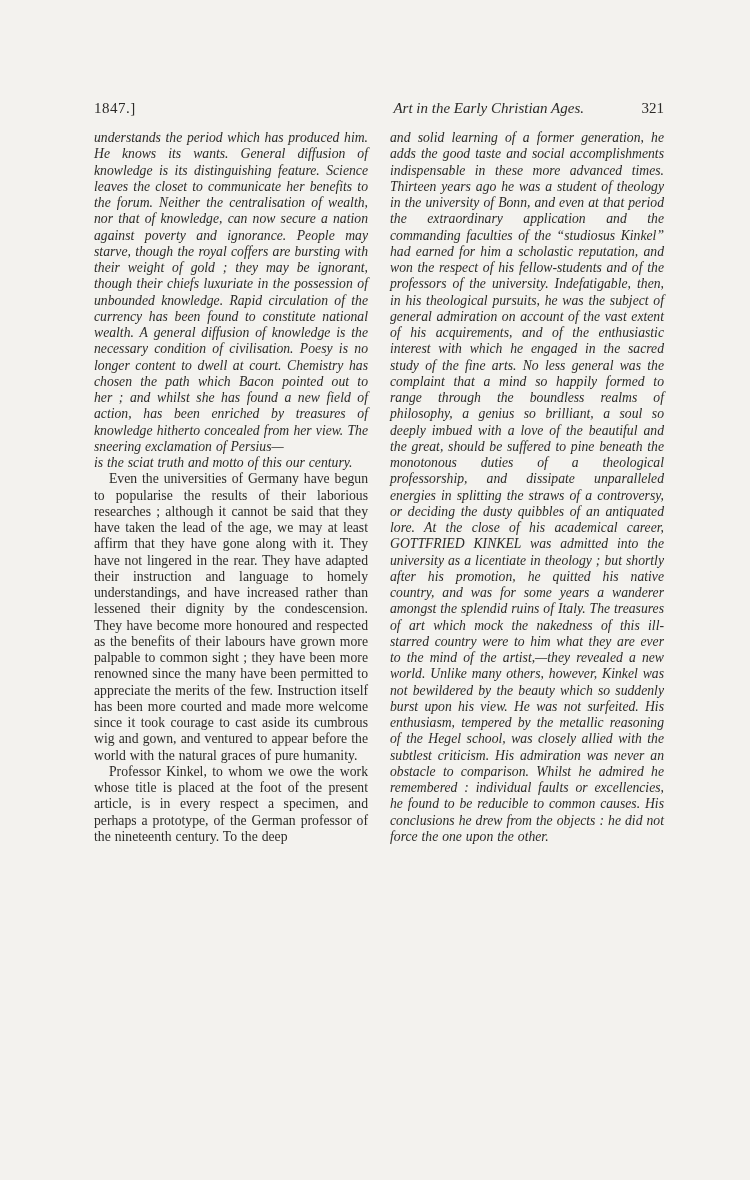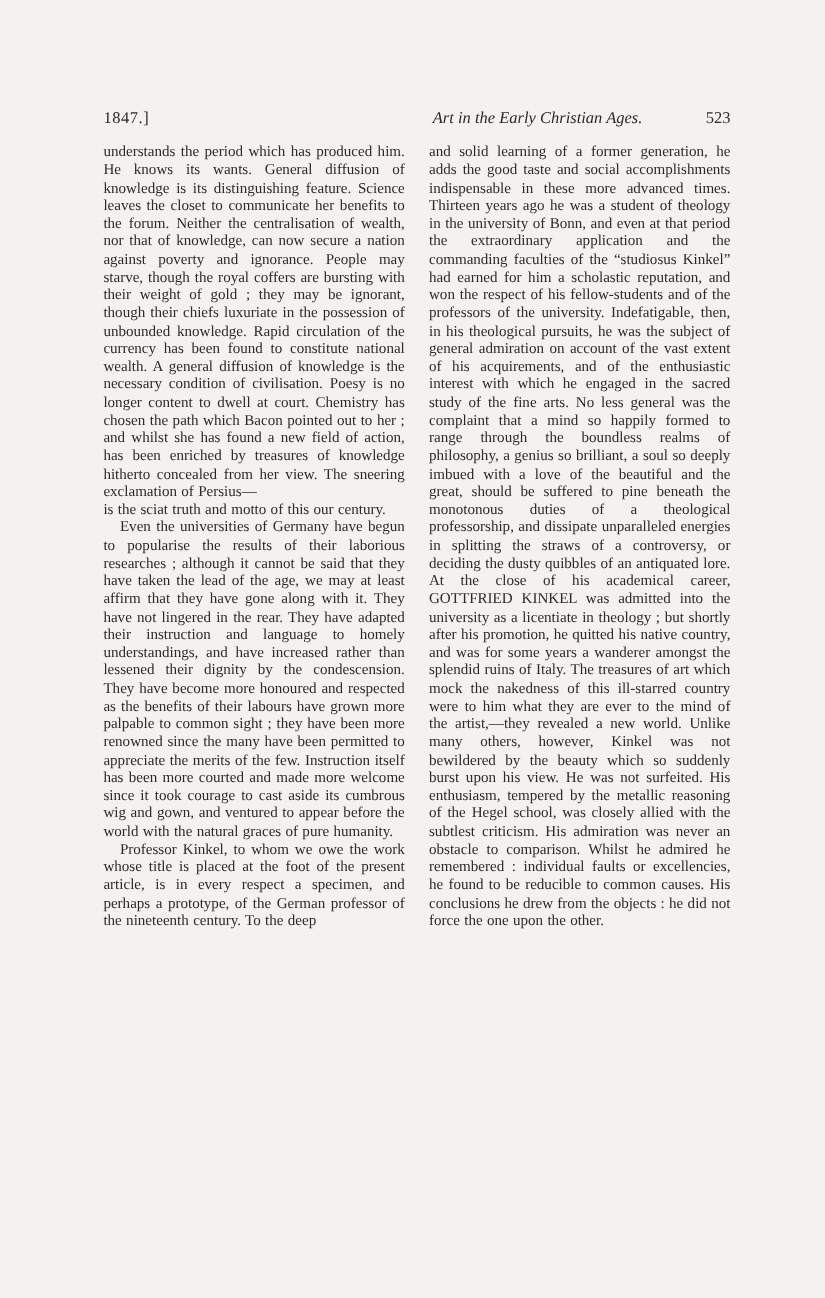--- a/index.html
+++ b/index.html
@@ -37,39 +37,39 @@
   .column {
     width: 274px;
     flex: 0 0 274px;
     font-size: 13.7px;
     line-height: 16.25px;
     text-align: justify;
     word-spacing: 0.5px;
   }
   .column p { margin: 0; }
   .column p.indent { text-indent: 15px; font-family: Liberation Serif, serif; }
-  .column p.noindent { text-indent: 0; }
+  .column p.noindent { text-indent: 0; font-style: italic; }
   .quote {
     font-size: 11.8px;
     line-height: 14.5px;
     margin: 5px 0 6px 0 !important;
     padding-left: 38px;
     text-indent: -32px;
     text-align: left !important;
   }
 </style>
 </head>
 <body>
 
 <div class="page">
 
   <header class="page-header">
     <span class="year">1847.]</span>
     <span class="running-title">Art in the Early Christian Ages.</span>
-    <span class="page-number">523</span>
+    <span class="page-number">321</span>
   </header>
 
   <main class="columns">
 
     <div class="column">
       <p class="noindent">understands the period which has produced him.  He knows its wants.  General diffusion of knowledge is its distinguishing feature.  Science leaves the closet to communicate her benefits to the forum.  Neither the centralisation of wealth, nor that of knowledge, can now secure a nation against poverty and ignorance.  People may starve, though the royal coffers are bursting with their weight of gold&nbsp;; they may be ignorant, though their chiefs luxuriate in the possession of unbounded knowledge.  Rapid circulation of the currency has been found to constitute national wealth.  A general diffusion of knowledge is the necessary condition of civilisation.  Poesy is no longer content to dwell at court.  Chemistry has chosen the path which Bacon pointed out to her&nbsp;; and whilst she has found a new field of action, has been enriched by treasures of knowledge hitherto concealed from her view.  The sneering exclamation of Persius—</p>
       <p class="noindent">is the sciat truth and motto of this our century.</p>
       <p class="indent">Even the universities of Germany have begun to popularise the results of their laborious researches&nbsp;; although it cannot be said that they have taken the lead of the age, we may at least affirm that they have gone along with it.  They have not lingered in the rear.  They have adapted their instruction and language to homely understandings, and have increased rather than lessened their dignity by the condescension.  They have become more honoured and respected as the benefits of their labours have grown more palpable to common sight&nbsp;; they have been more renowned since the many have been permitted to appreciate the merits of the few.  Instruction itself has been more courted and made more welcome since it took courage to cast aside its cumbrous wig and gown, and ventured to appear before the world with the natural graces of pure humanity.</p>
       <p class="indent">Professor Kinkel, to whom we owe the work whose title is placed at the foot of the present article, is in every respect a specimen, and perhaps a prototype, of the German professor of the nineteenth century.  To the deep</p>
     </div>

